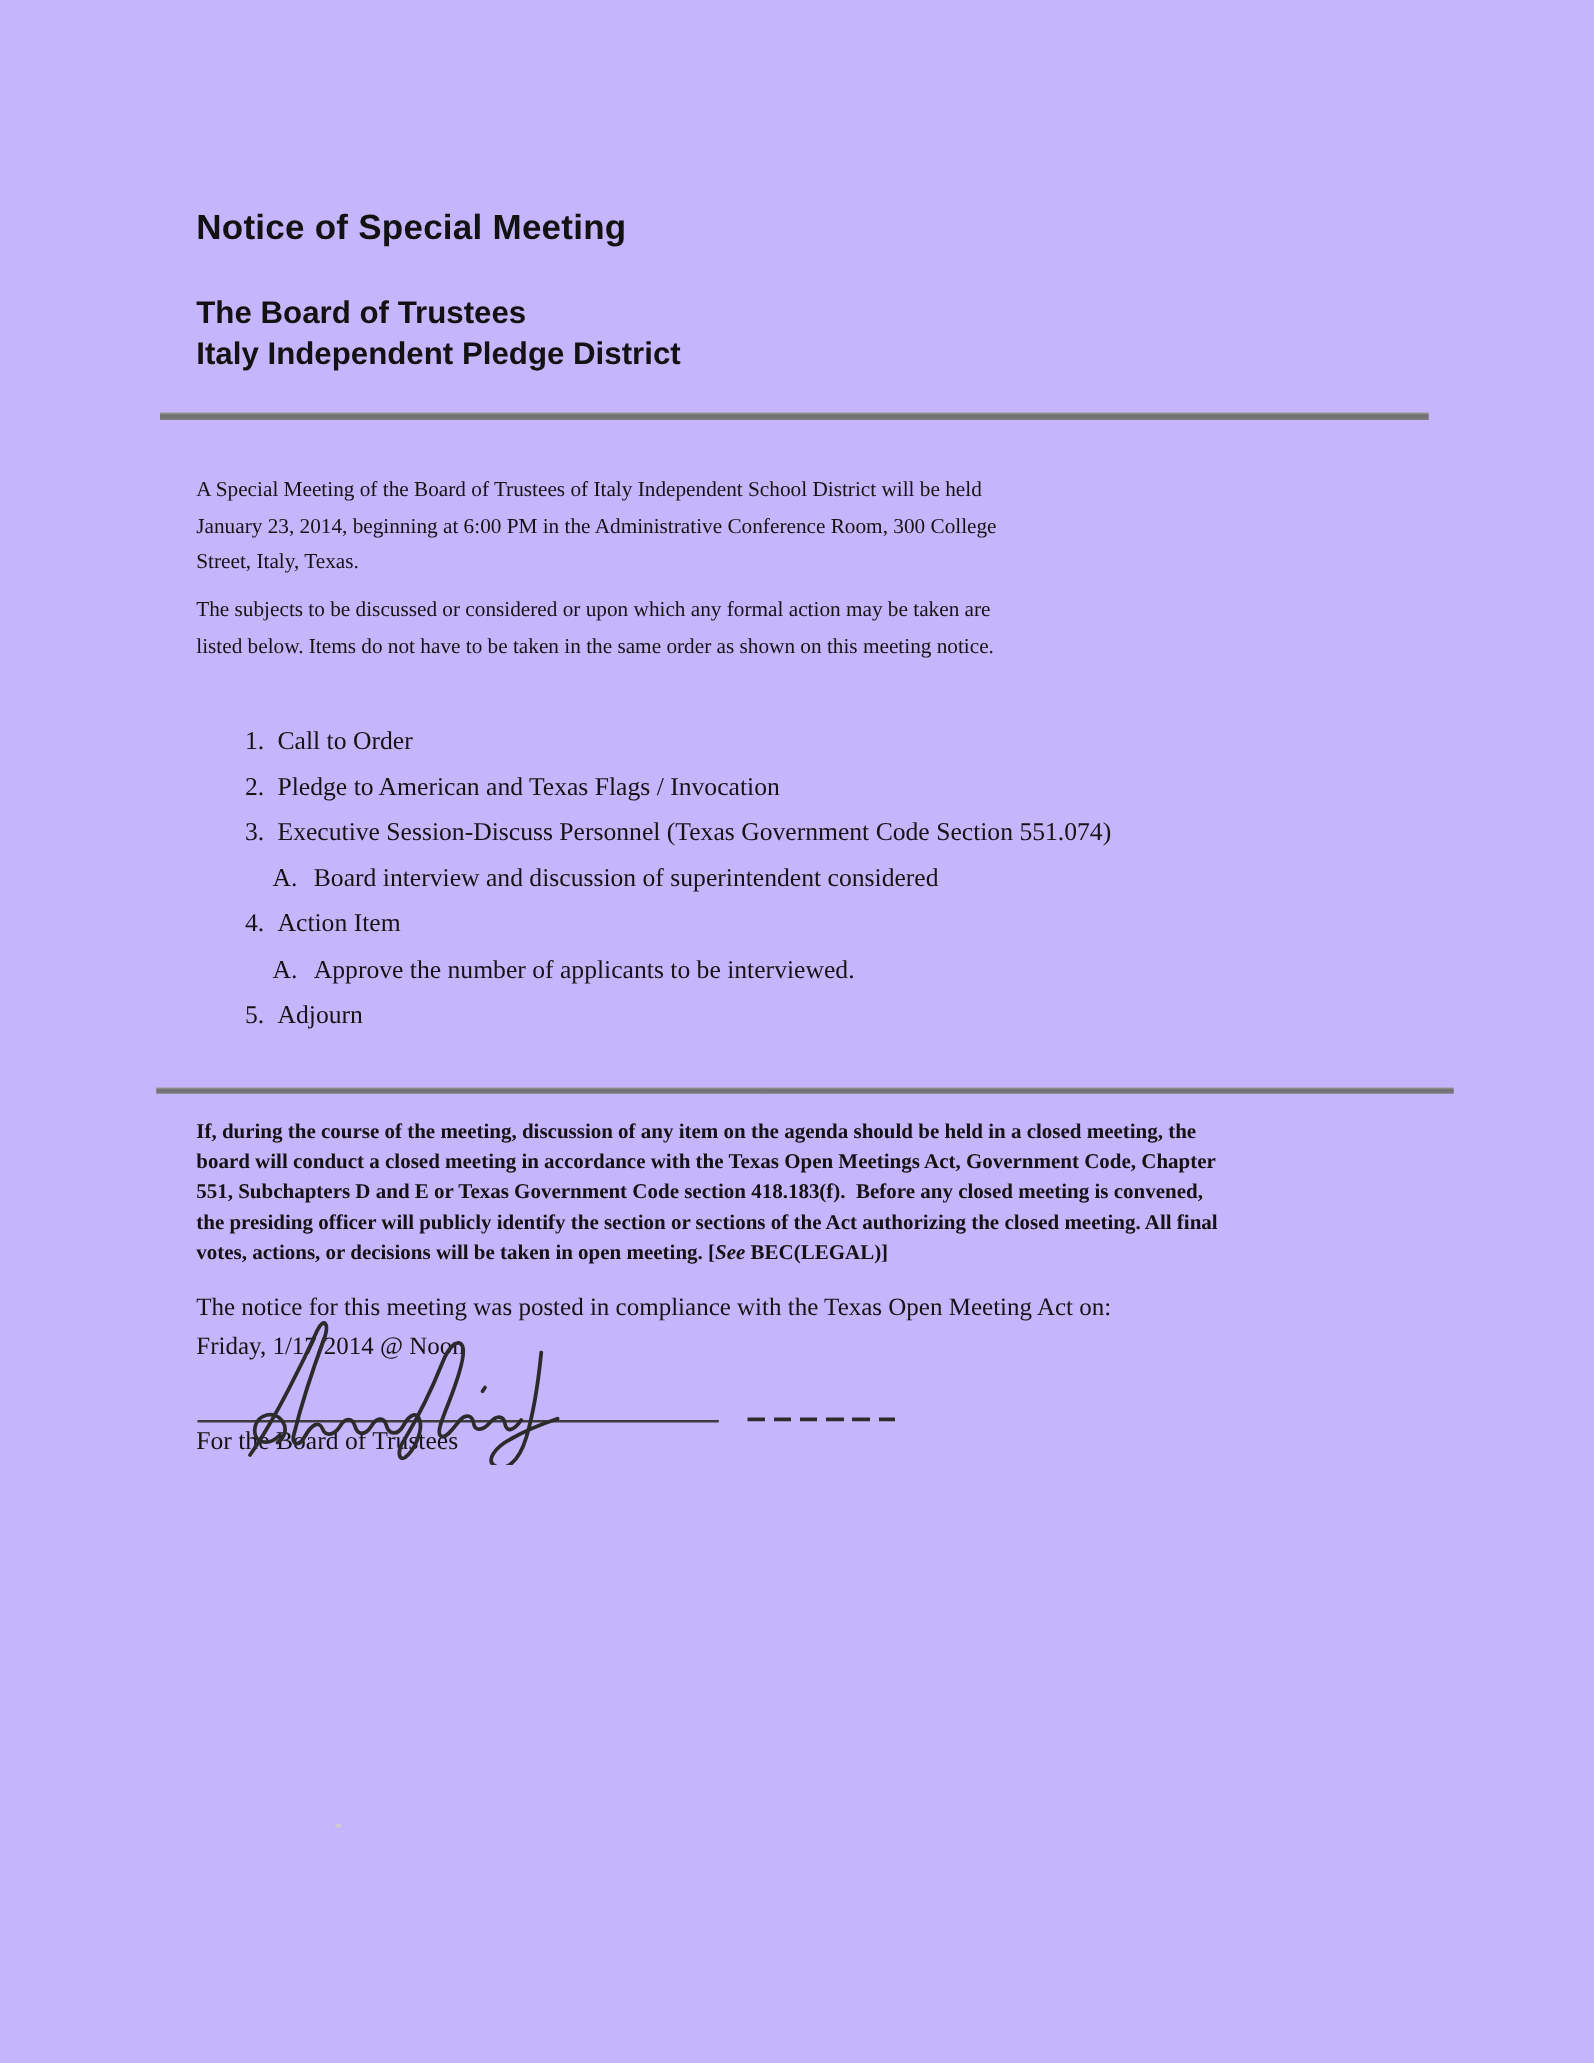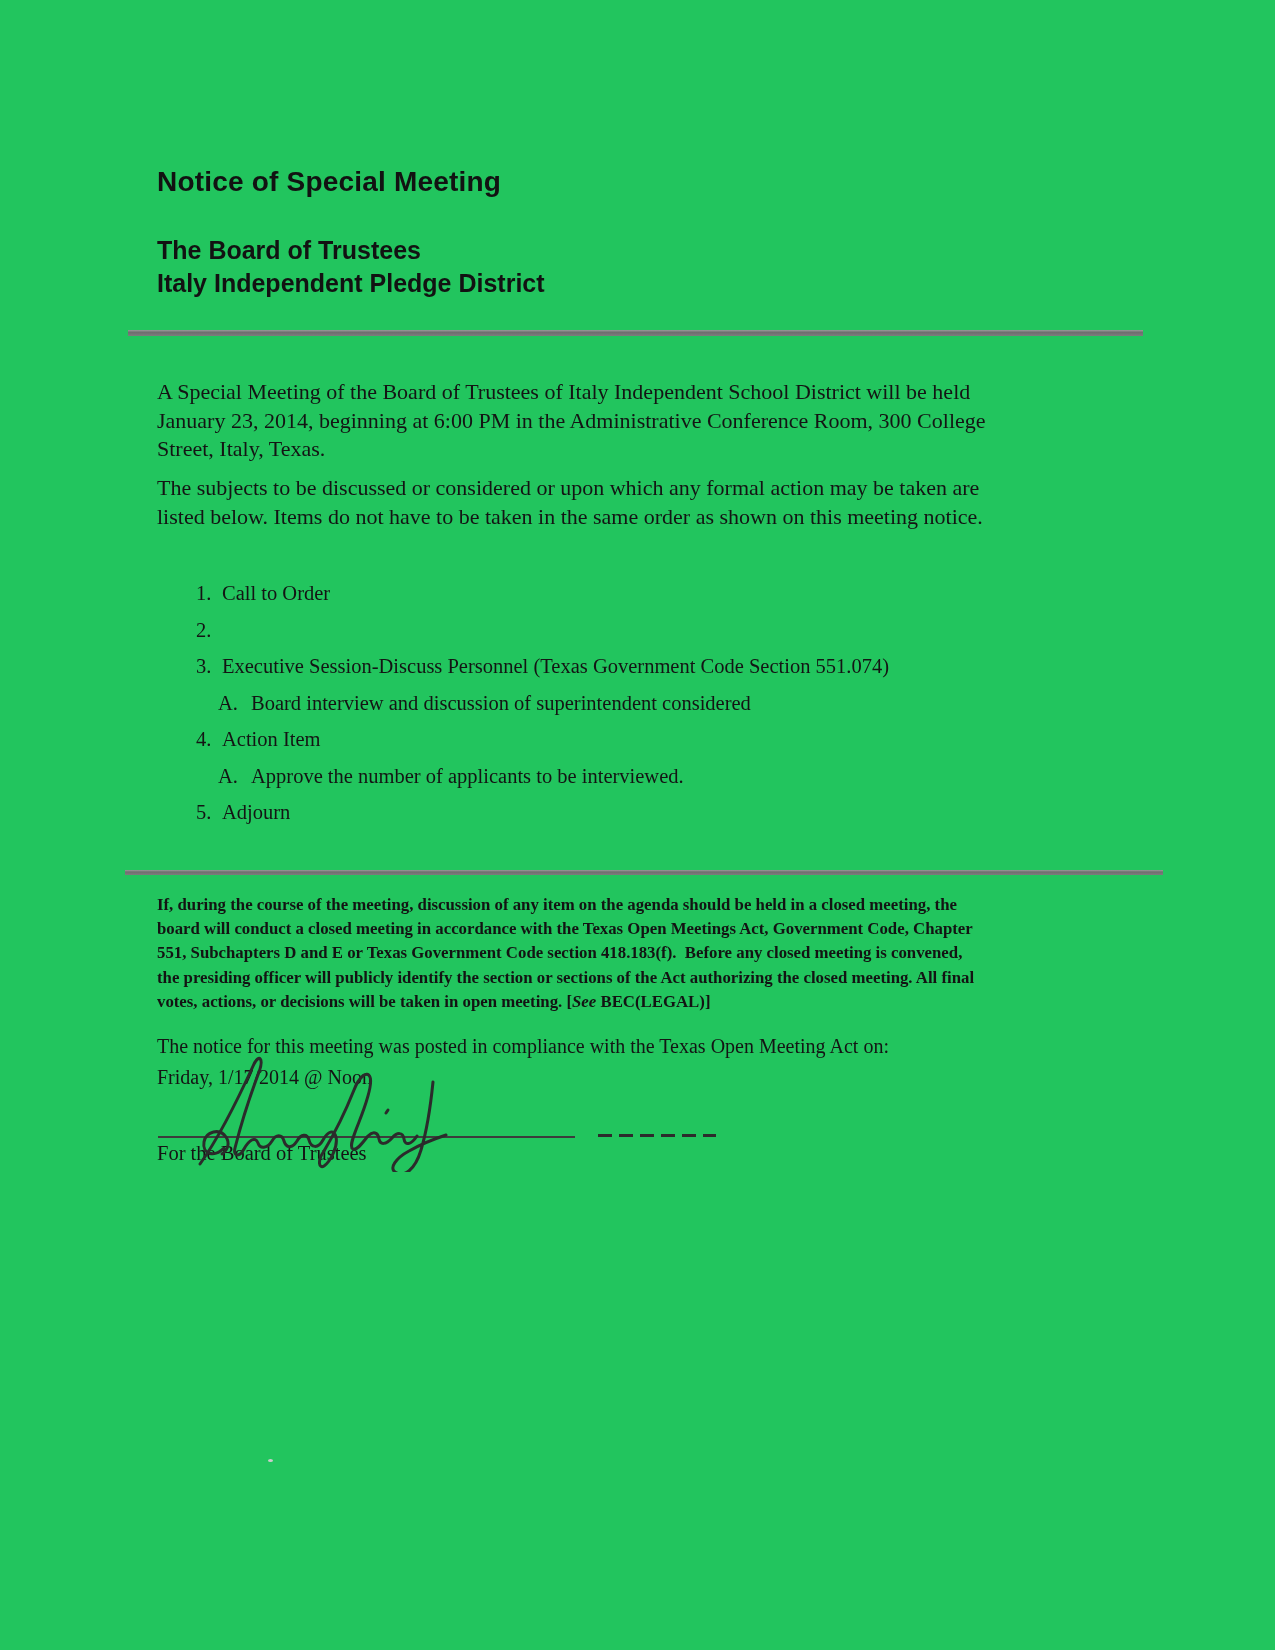--- a/index.html
+++ b/index.html
@@ -1,20 +1,20 @@
 <!DOCTYPE html>
 <html><head>
 <meta charset="utf-8">
 <style>
   html, body { margin: 0; padding: 0; background: #ffffff; }
   .page {
     position: relative;
     width: 1275px;
     height: 1650px;
-    background: #22c55e;
+    background: #c4b5fd;
     color: #161616;
     font-family: "Liberation Serif", serif;
     overflow: hidden;
   }
   .title {
     position: absolute;
     left: 157px; top: 166px;
     font-family: "Liberation Sans", sans-serif;
     font-weight: bold;
     font-size: 28px;
@@ -32,21 +32,21 @@
   }
   .rule {
     position: absolute;
     background: linear-gradient(to bottom, #9a9a9a 0%, #6f6f6f 40%, #7d7d7d 100%);
   }
   .rule-1 { left: 128px; top: 330px; width: 1015px; height: 6px; }
   .rule-2 { left: 125px; top: 870px; width: 1038px; height: 5px; }
   .body-text {
     position: absolute;
     left: 157px;
-    font-size: 22px;
+    font-size: 17px;
     line-height: 28.5px;
     color: #141414;
   }
   .line { white-space: pre; }
   .para-1 { top: 378px; }
   .para-2 { top: 474px; }
   .agenda { position: absolute; left: 157px; top: 581px; font-size: 20.5px; color: #141414; }
   .agenda-item { display: flex; line-height: 24px; margin-bottom: 12.5px; }
   .agenda-item.lvl1 { padding-left: 39px; }
   .agenda-item.lvl1 .marker { width: 26px; flex: 0 0 26px; }
@@ -128,20 +128,21 @@
     <div class="line">listed below. Items do not have to be taken in the same order as shown on this meeting notice.</div>
   </div>
 
   <div class="agenda">
     <div class="agenda-item lvl1">
       <span class="marker">1.</span>
       <span>Call to Order</span>
     </div>
     <div class="agenda-item lvl1">
       <span class="marker">2.</span>
+      <span>Pledge to American and Texas Flags / Invocation</span>
     </div>
     <div class="agenda-item lvl1">
       <span class="marker">3.</span>
       <span>Executive Session-Discuss Personnel (Texas Government Code Section 551.074)</span>
     </div>
     <div class="agenda-item lvl2">
       <span class="marker">A.</span>
       <span>Board interview and discussion of superintendent considered</span>
     </div>
     <div class="agenda-item lvl1">

